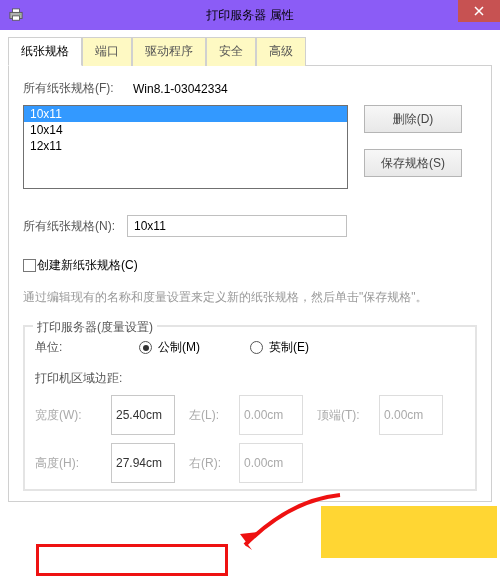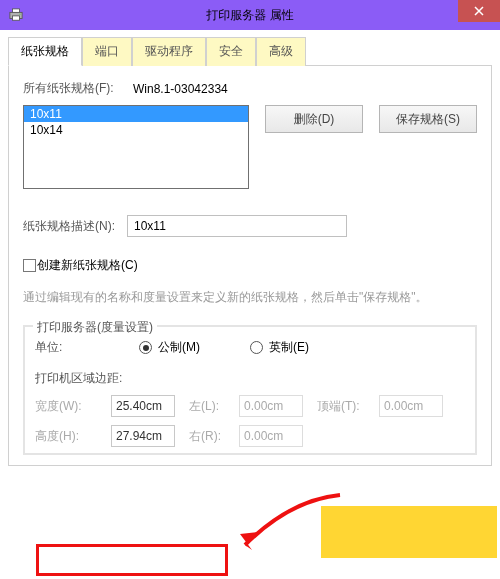--- a/index.html
+++ b/index.html
@@ -13,35 +13,35 @@
   .tab { padding: 5px 12px; border: 1px solid #d0d0d0; border-bottom: none; background: #fff; margin-right: 0; position: relative; top: 1px; color: #555; cursor: pointer; }
   .tab.active { background: #fff; border-bottom: 1px solid #fff; color: #000; }
   .tab:not(.active) { background: #fef9c3; }
   .panel { border: 1px solid #d0d0d0; border-top: none; padding: 14px 14px 10px 14px; }
   .row { display: flex; align-items: center; margin-bottom: 6px; }
   .lbl { color: #555; }
   .listbox-area { display: flex; gap: 16px; align-items: flex-start; margin-top: 8px; }
   .listbox { width: 325px; height: 84px; border: 1px solid #707070; overflow-y: scroll; background: #fff; }
   .listbox-item { padding: 1px 6px; color: #000; }
   .listbox-item.selected { background: #3399ff; color: #fff; }
-  .side-buttons { display: flex; flex-direction: row; gap: 16px; }
+  .side-buttons { display: flex; flex-direction: column; gap: 16px; }
   .btn { min-width: 98px; height: 28px; border: 1px solid #b5b5b5; background: linear-gradient(#f7f7f7,#e8e8e8); display: flex; align-items: center; justify-content: center; color: #444; cursor: pointer; }
   .form-input { border: 1px solid #c0c0c0; height: 22px; padding: 2px 6px; background: #fff; }
   .checkbox-wrapper { display: flex; align-items: center; gap: 1px; margin-top: 20px; }
   .checkbox-box { width: 13px; height: 13px; border: 1px solid #777; background: #fff; }
   .hint { color: #999; margin: 14px 0 18px 0; line-height: 1.6; }
   .fieldset { border: 2px solid #e4e4e4; padding: 12px 10px 6px 10px; position: relative; margin-top: 6px; }
   .fieldset-legend { position: absolute; top: -8px; left: 8px; background: #fff; padding: 0 4px; color: #555; }
   .radio-group { display: flex; align-items: center; gap: 6px; }
   .radio-dot { width: 13px; height: 13px; border: 1px solid #555; border-radius: 50%; display: flex; align-items: center; justify-content: center; }
   .radio-dot.checked::after { content: ''; width: 6px; height: 6px; background: #333; border-radius: 50%; }
   .size-row { display: flex; align-items: center; gap: 4px; }
   .size-label-col { width: 72px; color: #555; }
   .disabled-label { color: #aaa; }
-  .small-input { border: 1px solid #c8c8c8; height: 22px; width: 64px; padding: 2px 4px; text-align: left; color: #333; }
+  .small-input { border: 1px solid #c8c8c8; height: 40px; width: 64px; padding: 2px 4px; text-align: left; color: #333; }
   .small-input.disabled { color: #aaa; background: #fff; border-color: #ddd; }
   .footer-btn { margin-top: 10px; display: flex; }
   .change-btn { height: 28px; border: 1px solid #b5b5b5; background: linear-gradient(#f7f7f7,#e8e8e8); display: inline-flex; align-items: center; padding: 0 14px; gap: 6px; cursor: pointer; }
   .shield-icon { width: 14px; height: 14px; }
   .red-arrow { position: absolute; top: 490px; left: 230px; pointer-events: none; }
   .yellow-box { position: absolute; left: 321px; top: 506px; width: 176px; height: 52px; background: #ffd633; }
   .red-highlight { position: absolute; left: 36px; top: 544px; width: 192px; height: 32px; border: 3px solid #e11; pointer-events: none; }
   ::-webkit-scrollbar { width: 16px; }
   ::-webkit-scrollbar-track { background: #f0f0f0; }
   ::-webkit-scrollbar-thumb { background: #c8c8c8; border: 1px solid #aaa; }
@@ -77,29 +77,30 @@
   <div class="panel">
     <div class="row">
       <span class="lbl" style="width:110px;">所有纸张规格(F):</span>
       <span>Win8.1-03042334</span>
     </div>
 
     <div class="listbox-area">
       <div class="listbox">
         <div class="listbox-item selected">10x11</div>
         <div class="listbox-item">10x14</div>
+        <div class="listbox-item">12x11</div>
       </div>
       <div class="side-buttons">
         <div class="btn">删除(D)</div>
         <div class="btn">保存规格(S)</div>
       </div>
     </div>
 
     <div class="row" style="margin-top:26px; gap:12px;">
-      <span class="lbl">纸张规格描述(N):</span>
+      <span class="lbl">所有纸张规格(N):</span>
       <input class="form-input" style="width: 220px;" value="10x11">
     </div>
 
     <div class="checkbox-wrapper">
       <div class="checkbox-box"></div>
       <span>创建新纸张规格(C)</span>
     </div>
 
     <div class="hint">通过编辑现有的名称和度量设置来定义新的纸张规格，然后单击"保存规格"。</div>
 

